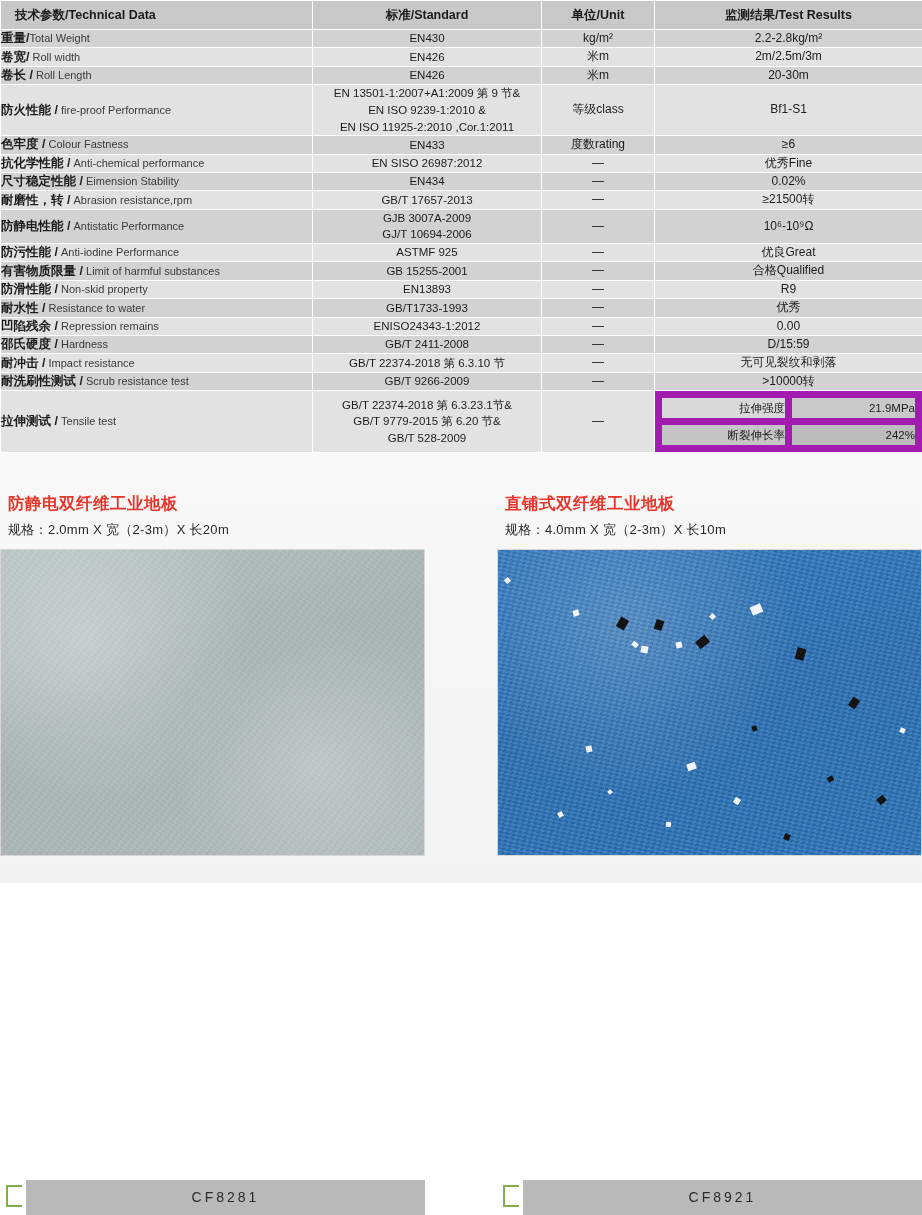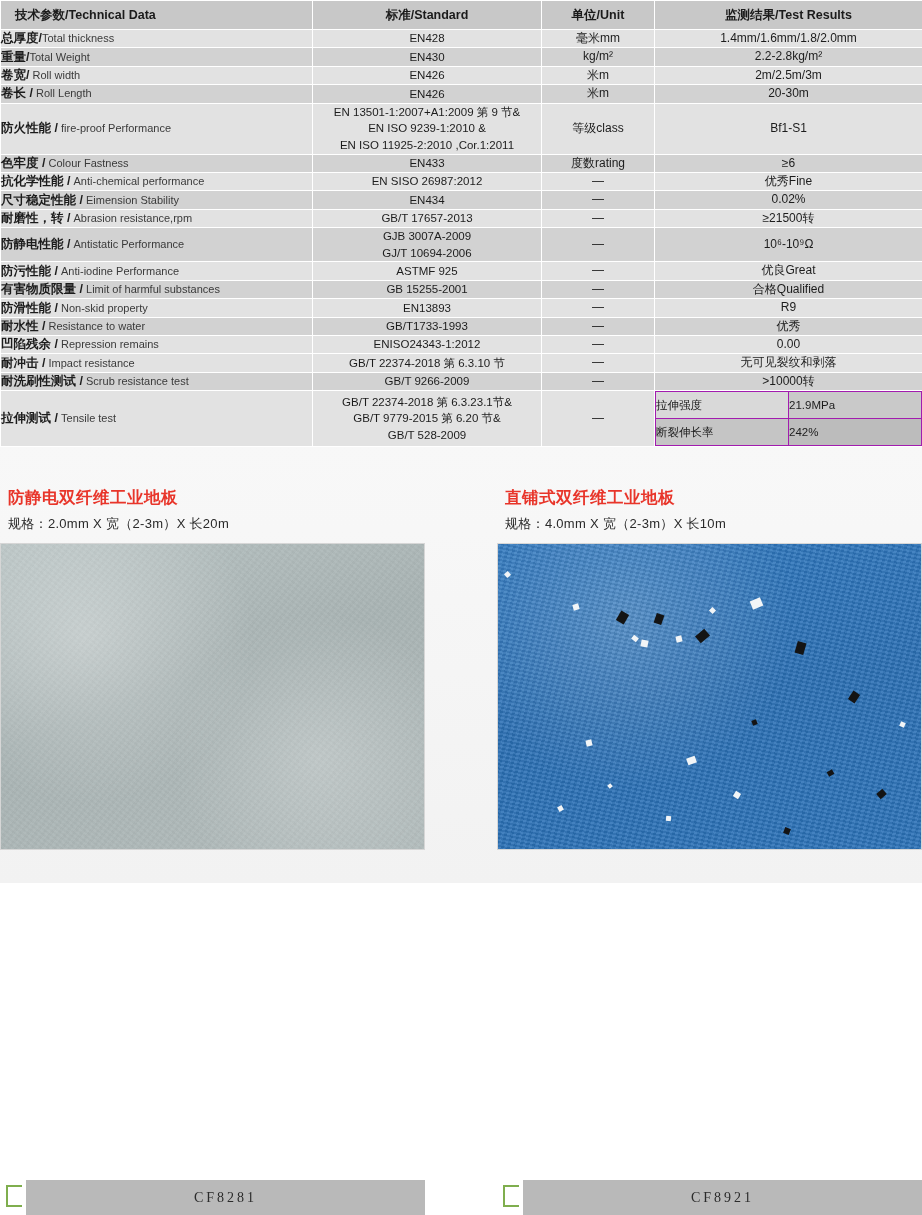--- a/index.html
+++ b/index.html
@@ -71,25 +71,26 @@
   .multi { white-space: pre-line; }
 
   
   td.res-split { padding: 0; }
   table.inner {
     width: 100%;
     border-collapse: collapse;
     table-layout: fixed;
   }
   table.inner td {
-    border: 1px solid #a21caf;
-    text-align: left;
+    border: 7px solid #a21caf;
+    text-align: right;
     font-size: 11.5px;
     height: 27px;
     color: #1c1c1c;
+    padding-left: 16px;
   }
   table.inner td.k { width: 50%; background: #d9d9d9; }
   table.inner td.v { width: 50%; background: #c9c9c9; }
   table.inner tr.second td.k { background: #c5c5c5; }
   table.inner tr.second td.v { background: #bcbcbc; }
 
   
   .products {
     position: relative;
     margin-top: 40px;
@@ -154,21 +155,21 @@
   .codebar {
     position: absolute;
     top: 0;
     height: 35px;
     background: #b9b9b9;
     color: #2b2b2b;
     font-size: 14px;
     letter-spacing: 3px;
     text-align: center;
     line-height: 35px;
-    font-family: Liberation Serif, serif;
+    font-family: Liberation Sans, sans-serif;
   }
   .codebar.l { left: 26px; width: 399px; }
   .codebar.r { left: 523px; width: 399px; }
   .corner {
     position: absolute;
     top: 5px;
     width: 16px; height: 22px;
     border: 2px solid #7fae4e;
     border-right: none;
   }
@@ -189,26 +190,20 @@
     </colgroup>
     <thead>
       <tr>
         <th class="left">技术参数/Technical Data</th>
         <th>标准/Standard</th>
         <th>单位/Unit</th>
         <th>监测结果/Test Results</th>
       </tr>
     </thead>
     <tbody id="tbody">
-        <tr class="odd">
-          <td class="param"><span class="cn">总厚度/</span><span class="en">Total thickness</span></td>
-          <td class="std multi">EN428</td>
-          <td class="unit multi">毫米mm</td>
-          <td class="res multi">1.4mm/1.6mm/1.8/2.0mm</td>
-        </tr>
         <tr class="even">
           <td class="param"><span class="cn">重量/</span><span class="en">Total Weight</span></td>
           <td class="std multi">EN430</td>
           <td class="unit multi">kg/m²</td>
           <td class="res multi">2.2-2.8kg/m²</td>
         </tr>
         <tr class="odd">
           <td class="param"><span class="cn">卷宽/</span><span class="en"> Roll width</span></td>
           <td class="std multi">EN426</td>
           <td class="unit multi">米m</td>
@@ -281,20 +276,26 @@
           <td class="param"><span class="cn">耐水性 /</span><span class="en"> Resistance to water</span></td>
           <td class="std multi">GB/T1733-1993</td>
           <td class="unit multi">—</td>
           <td class="res multi">优秀</td>
         </tr>
         <tr class="odd">
           <td class="param"><span class="cn">凹陷残余 /</span><span class="en"> Repression remains</span></td>
           <td class="std multi">ENISO24343-1:2012</td>
           <td class="unit multi">—</td>
           <td class="res multi">0.00</td>
+        </tr>
+        <tr class="even">
+          <td class="param"><span class="cn">邵氏硬度 /</span><span class="en"> Hardness</span></td>
+          <td class="std multi">GB/T 2411-2008</td>
+          <td class="unit multi">—</td>
+          <td class="res multi">D/15:59</td>
         </tr>
         <tr class="odd">
           <td class="param"><span class="cn">耐冲击 /</span><span class="en"> Impact resistance</span></td>
           <td class="std multi">GB/T 22374-2018 第 6.3.10 节</td>
           <td class="unit multi">—</td>
           <td class="res multi">无可见裂纹和剥落</td>
         </tr>
         <tr class="even">
           <td class="param"><span class="cn">耐洗刷性测试 /</span><span class="en"> Scrub resistance test</span></td>
           <td class="std multi">GB/T 9266-2009</td>

